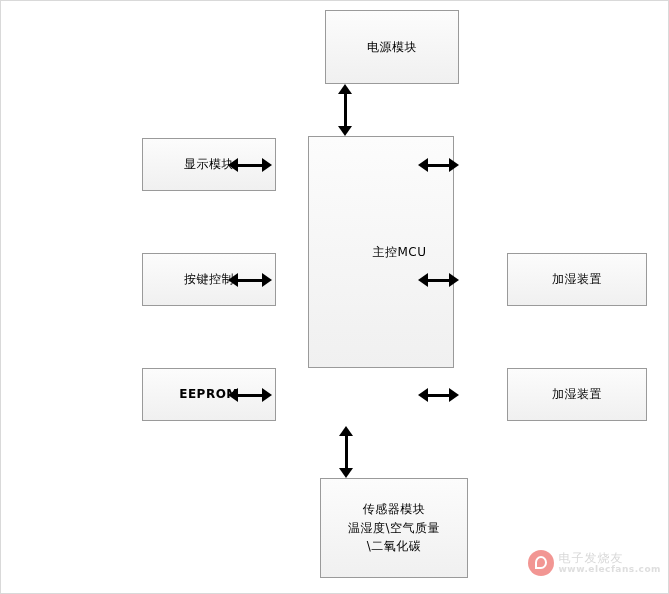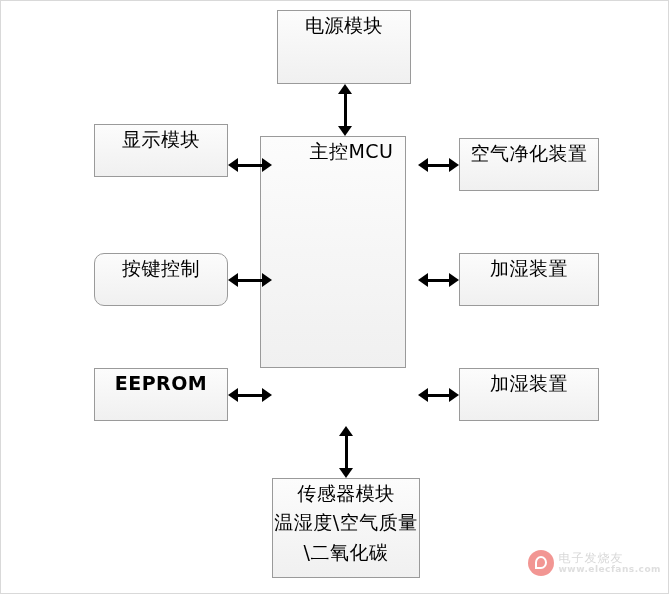--- a/index.html
+++ b/index.html
@@ -38,25 +38,27 @@
   }
 
   .node {
     position: absolute;
     box-sizing: border-box;
     border: 1px solid #9a9a9a;
     background: linear-gradient(180deg, #fcfcfc 0%, #f0f0f0 100%);
     display: flex;
     flex-direction: column;
     align-items: center;
+    justify-content: center;
     color: #000000;
-    font-size: 19px;
+    font-size: 12px;
     line-height: 1.55;
     text-align: center;
     letter-spacing: 0.5px;
+    margin-left: 48px;
   }
   .node-line {
     display: block;
     white-space: nowrap;
   }
 
   
   .arrow {
     position: absolute;
   }
@@ -167,35 +169,32 @@
   <div class="page-edge-bottom"></div>
 
   <div class="node" style="left: 277px; top: 10px; width: 134px; height: 74px;">
     <span class="node-line">电源模块</span>
   </div>
 
   <div class="node" style="left: 260px; top: 136px; width: 146px; height: 232px; padding-left: 37px;">
     <span class="node-line">主控MCU</span>
   </div>
 
-  <div class="node" style="left: 94px; top: 124px; width: 134px; height: 53px;">
+  <div class="node" style="left: 94px; top: 138px; width: 134px; height: 53px;">
     <span class="node-line">显示模块</span>
   </div>
 
-  <div class="node" style="left: 94px; top: 253px; width: 134px; height: 53px; border-radius: 10px;">
+  <div class="node" style="left: 94px; top: 253px; width: 134px; height: 53px;">
     <span class="node-line">按键控制</span>
   </div>
 
   <div class="node" style="left: 94px; top: 368px; width: 134px; height: 53px; font-weight: bold;">
     <span class="node-line">EEPROM</span>
   </div>
 
-  <div class="node" style="left: 459px; top: 138px; width: 140px; height: 53px;">
-    <span class="node-line">空气净化装置</span>
-  </div>
 
   <div class="node" style="left: 459px; top: 253px; width: 140px; height: 53px;">
     <span class="node-line">加湿装置</span>
   </div>
 
   <div class="node" style="left: 459px; top: 368px; width: 140px; height: 53px;">
     <span class="node-line">加湿装置</span>
   </div>
 
   <div class="node" style="left: 272px; top: 478px; width: 148px; height: 100px;">

